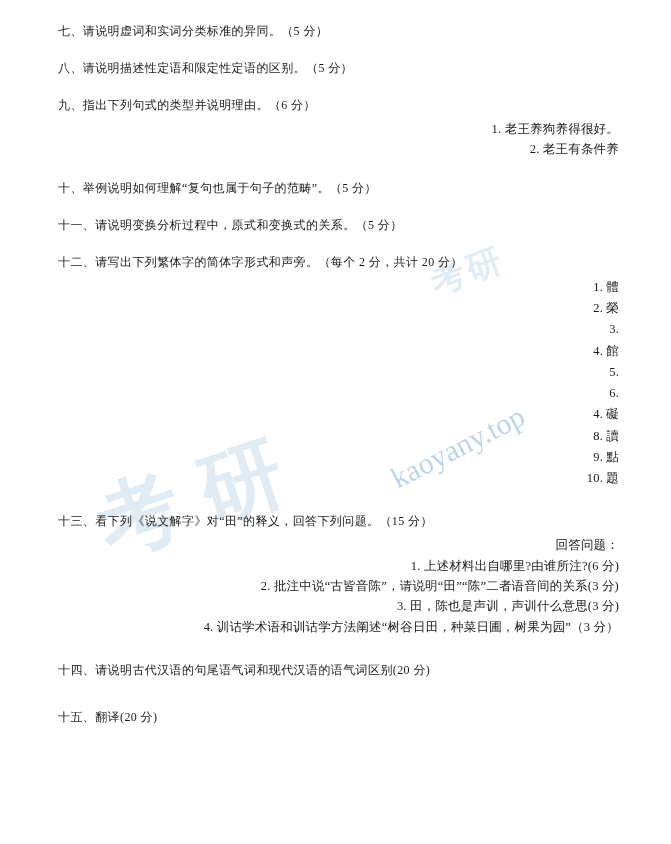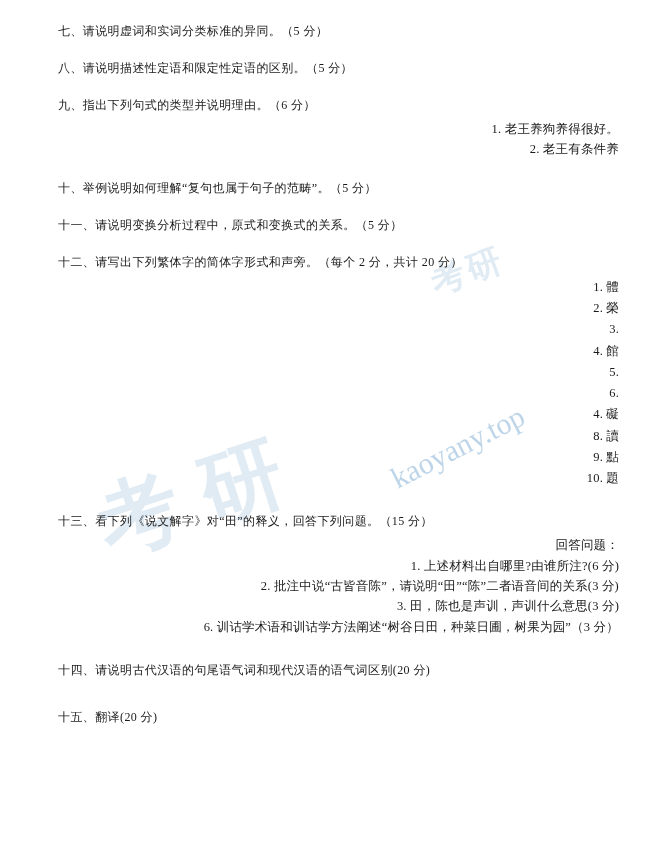--- a/index.html
+++ b/index.html
@@ -147,21 +147,21 @@
     </div>
 
     <div class="spacer-md"></div>
 
     <div class="block">
       <p class="q">十三、看下列《说文解字》对“田”的释义，回答下列问题。（15 分）</p>
       <p class="sub">回答问题：</p>
       <p class="sub sub-indent">1. 上述材料出自哪里?由谁所注?(6 分)</p>
       <p class="sub sub-indent">2. 批注中说“古皆音陈”，请说明“田”“陈”二者语音间的关系(3 分)</p>
       <p class="sub sub-indent">3. 田，陈也是声训，声训什么意思(3 分)</p>
-      <p class="sub sub-indent">6. 训诂学术语和训诂学方法阐述“树谷日田，种菜日圃，树果为园”（3 分）</p>
+      <p class="sub sub-indent">4. 训诂学术语和训诂学方法阐述“树谷日田，种菜日圃，树果为园”（3 分）</p>
     </div>
 
     <div class="spacer-md"></div>
 
     <div class="block">
       <p class="q">十四、请说明古代汉语的句尾语气词和现代汉语的语气词区别(20 分)</p>
     </div>
 
     <div class="spacer-lg"></div>
 

